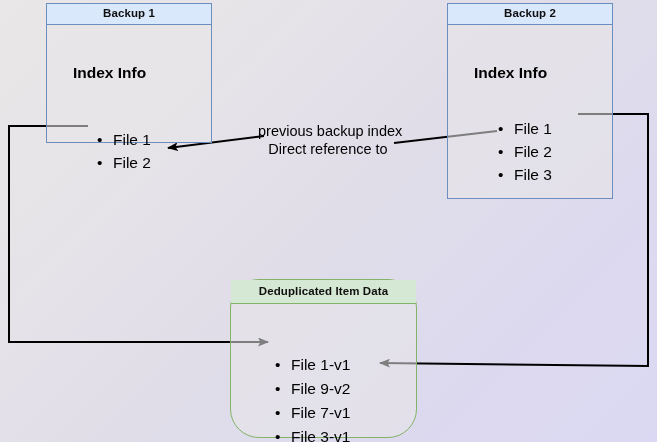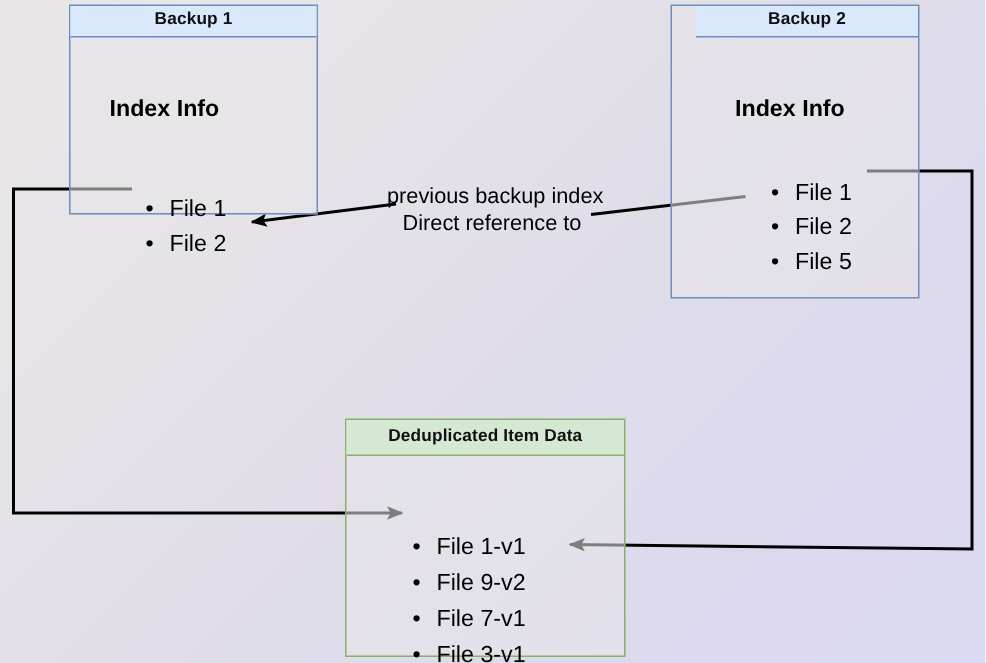--- a/index.html
+++ b/index.html
@@ -128,33 +128,33 @@
     <div class="hdr">Backup 1</div>
     <div class="body">
       <div class="caption" style="left:26px; top:39px;">Index Info</div>
       <ul class="filelist" style="left:48px; top:103px;">
         <li>File 1</li>
         <li>File 2</li>
       </ul>
     </div>
   </div>
 
-  <div class="node" style="left:447px; top:3px; width:166px; height:196px;padding-left:16px;">
+  <div class="node" style="left:447px; top:3px; width:166px; height:196px;">
     <div class="hdr">Backup 2</div>
     <div class="body">
       <div class="caption" style="left:26px; top:39px;">Index Info</div>
       <ul class="filelist" style="left:48px; top:92px;">
         <li>File 1</li>
         <li>File 2</li>
-        <li>File 5</li>
+        <li>File 3</li>
       </ul>
     </div>
   </div>
 
-  <div class="node green" style="left:230px; top:279px; width:187px; height:159px;">
+  <div class="node green" style="left:230px; top:279px; width:187px; height:159px;border-radius:29px;">
     <div class="hdr">Deduplicated Item Data</div>
     <div class="body">
       <ul class="filelist wide" style="left:42px; top:49px;">
         <li>File 1-v1</li>
         <li>File 9-v2</li>
         <li>File 7-v1</li>
         <li>File 3-v1</li>
       </ul>
     </div>
   </div>

